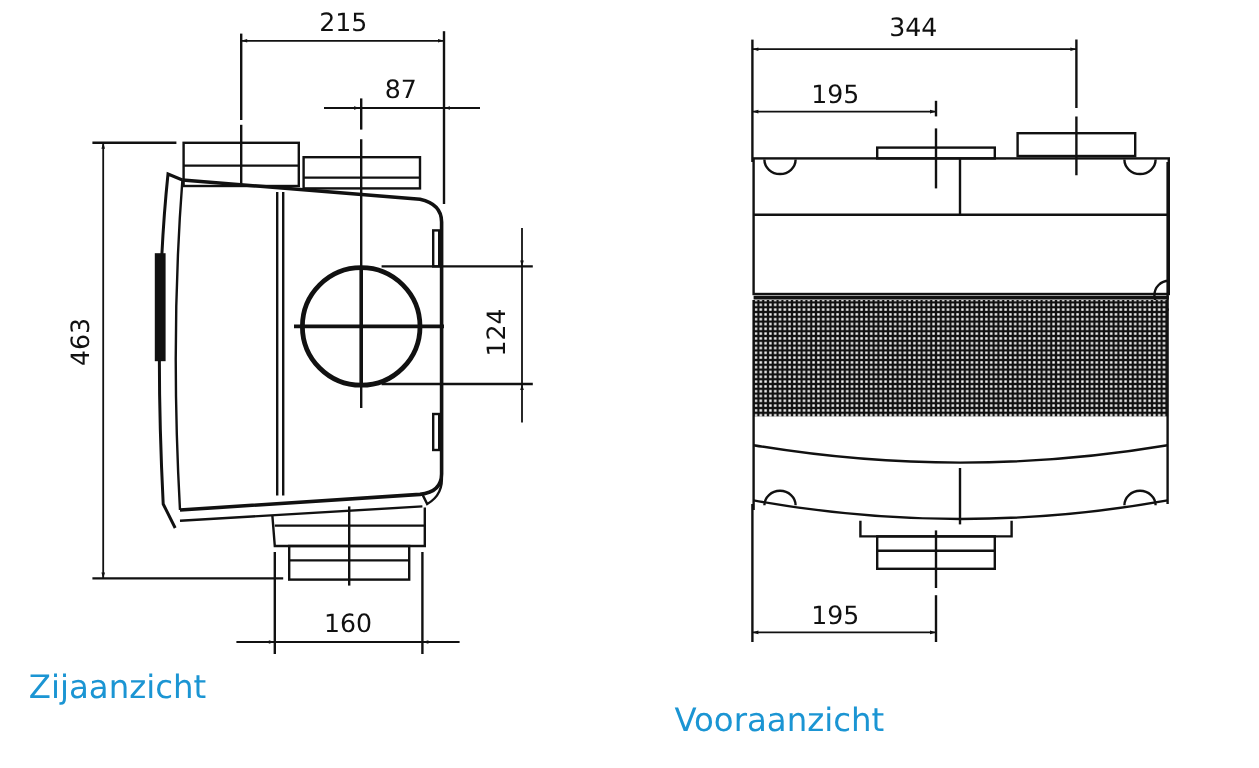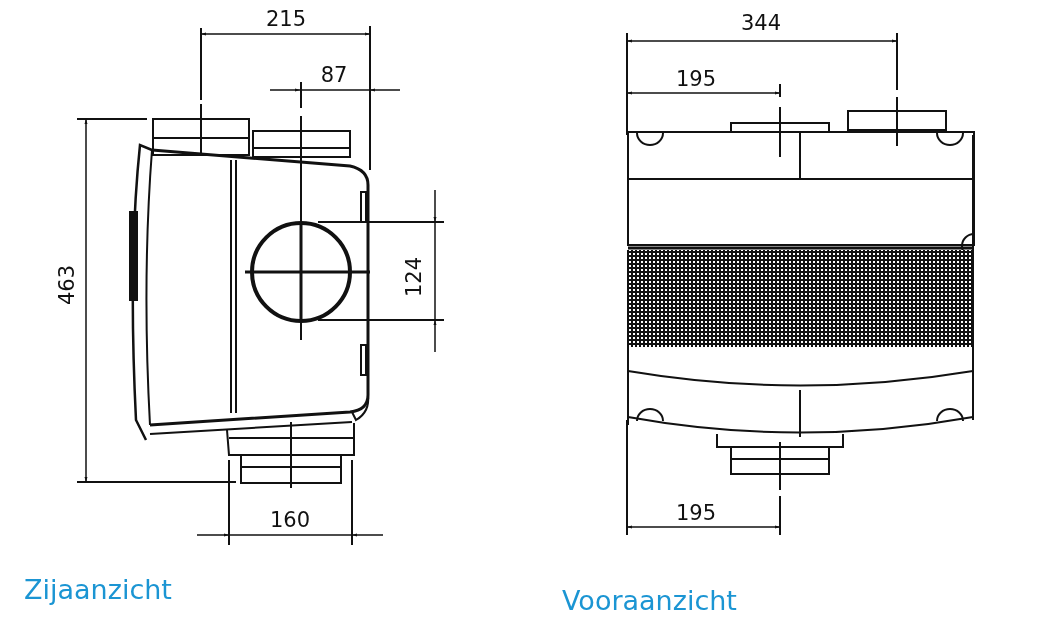--- a/index.html
+++ b/index.html
@@ -124,14 +124,14 @@
 
     <line x1="627" y1="420" x2="627" y2="535"></line>
     <line x1="627" y1="527" x2="780" y2="527" marker-start="url(#arr)" marker-end="url(#arr)" stroke-width="1.5"></line>
   </g>
 
   <text class="dim" x="761" y="30" text-anchor="middle">344</text>
   <text class="dim" x="696" y="86" text-anchor="middle">195</text>
   <text class="dim" x="696" y="520" text-anchor="middle">195</text>
 </svg>
 
-<div class="caption" style="left:24px; top:574px;">Zijaanzicht</div>
+<div class="caption" style="left:24px; top:558px;">Zijaanzicht</div>
 <div class="caption" style="left:562px; top:585px;">Vooraanzicht</div>
 
 </body></html>

